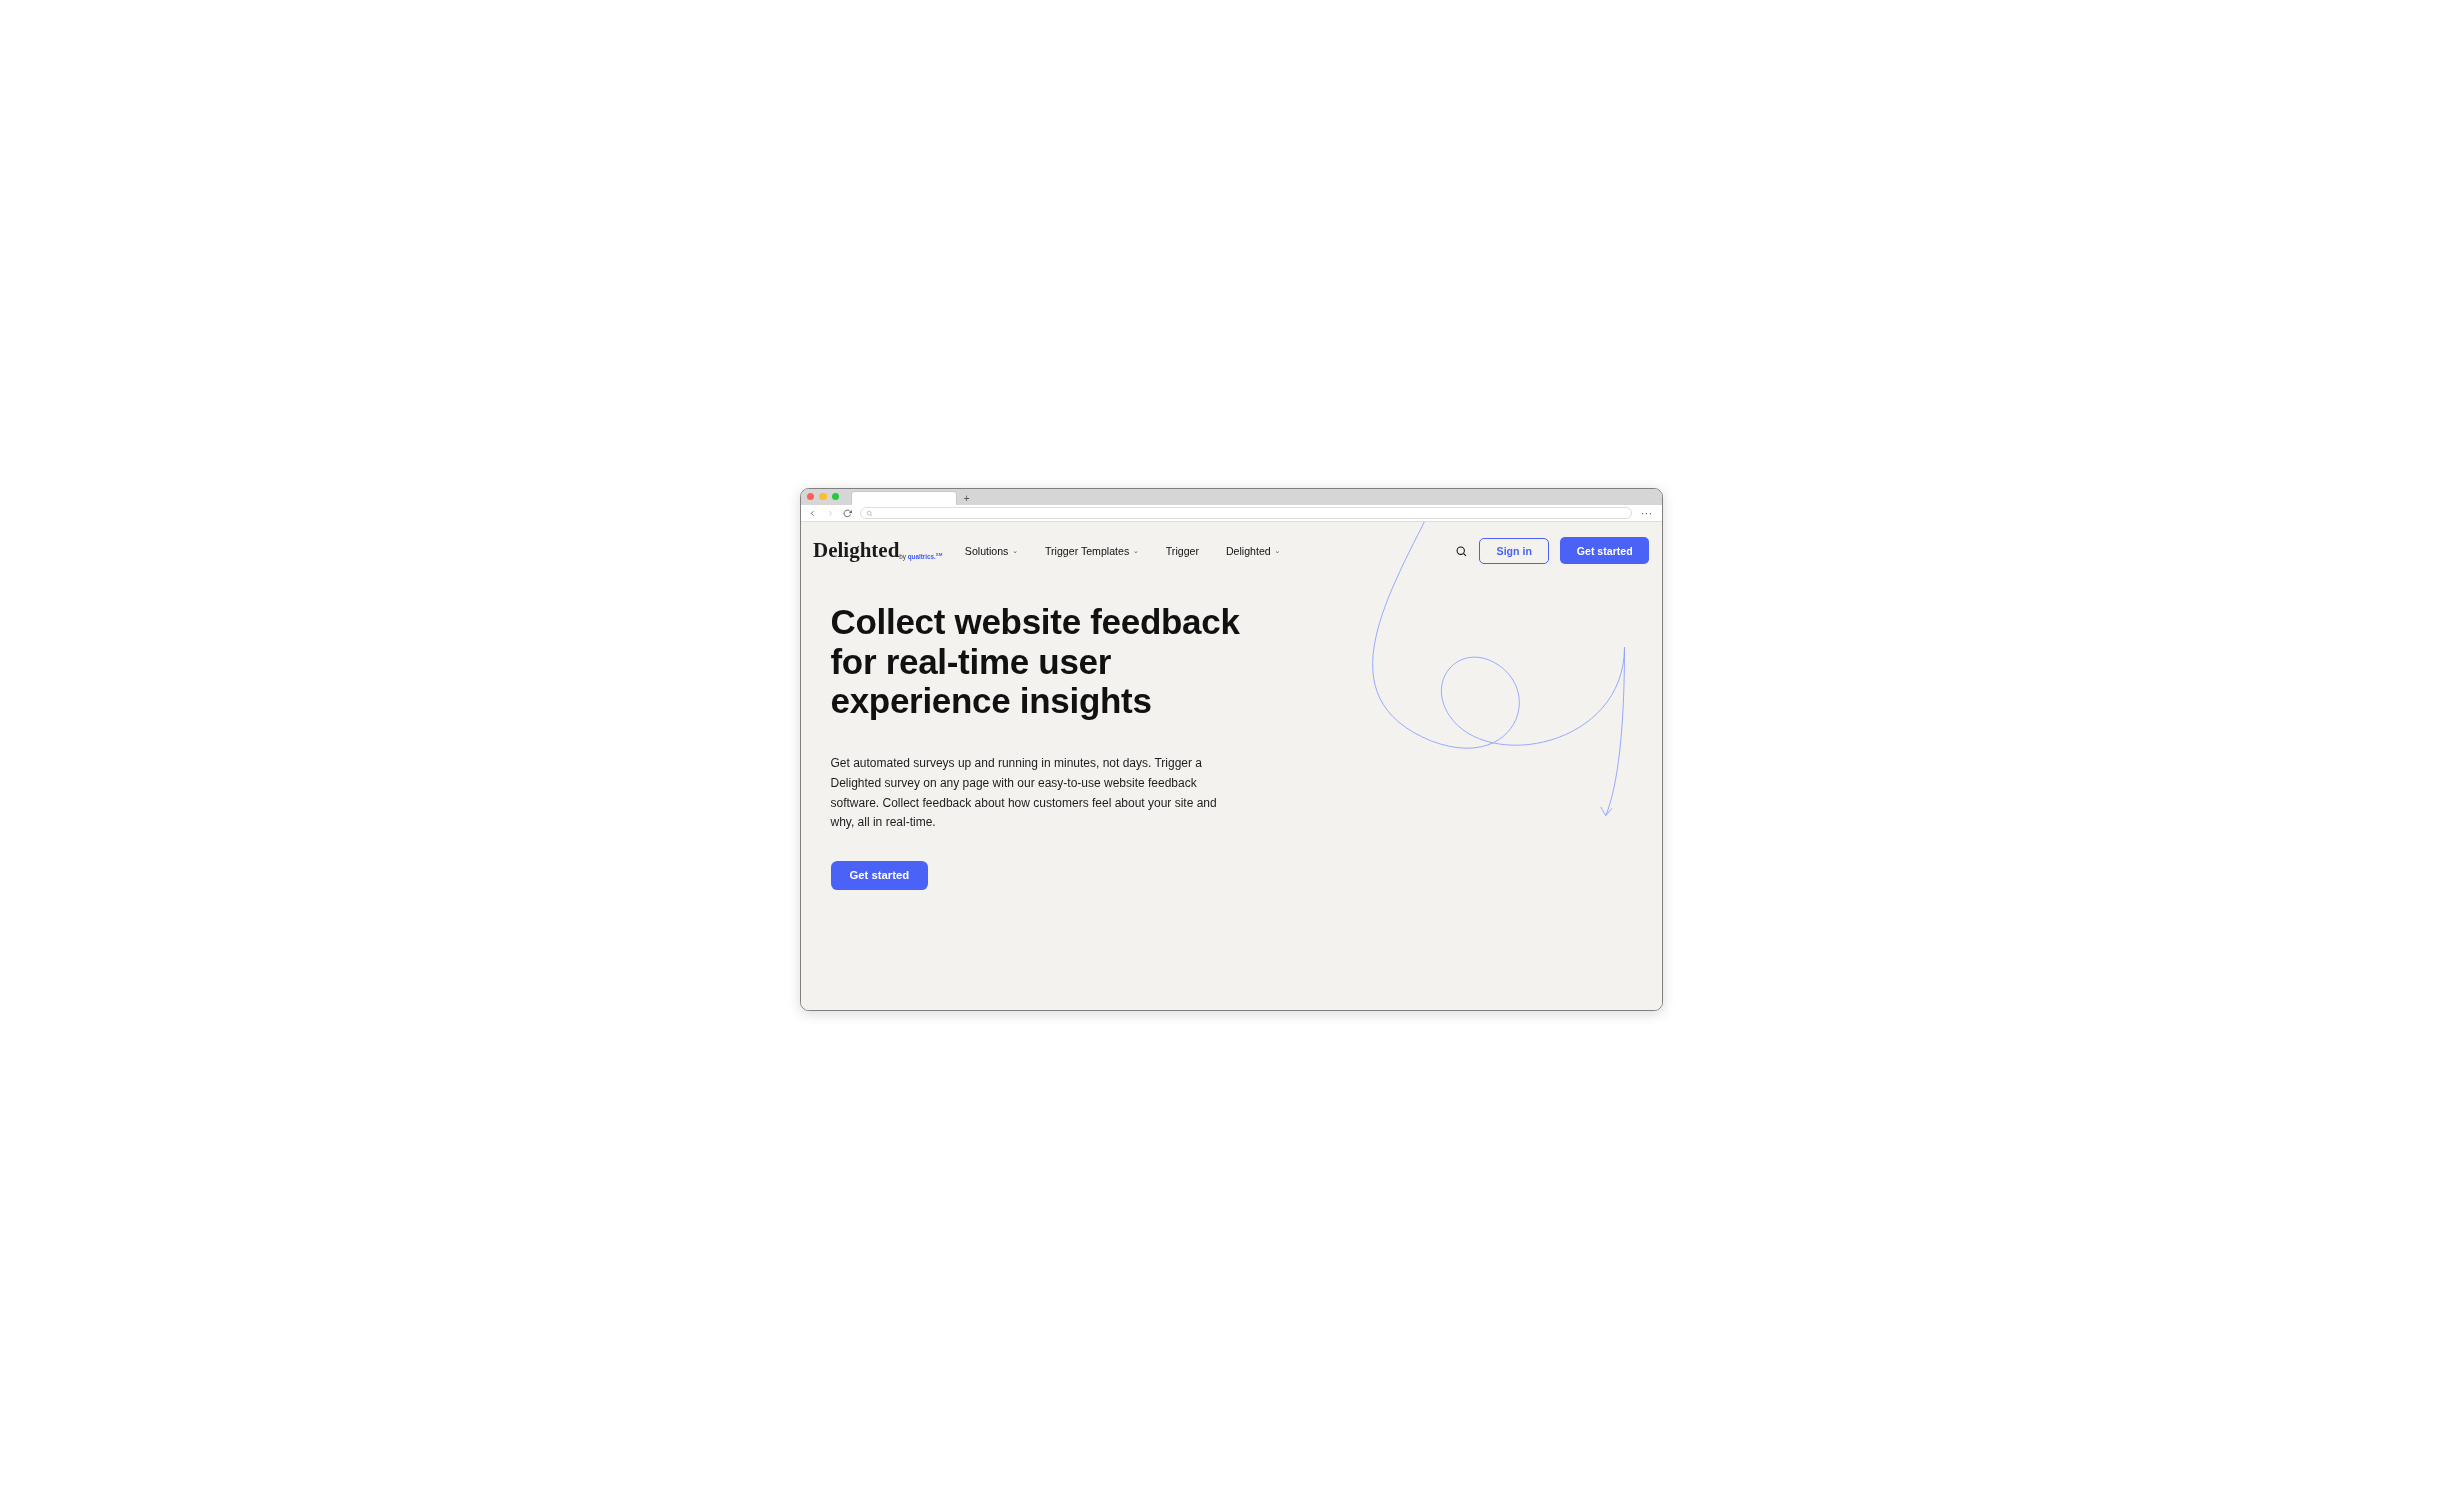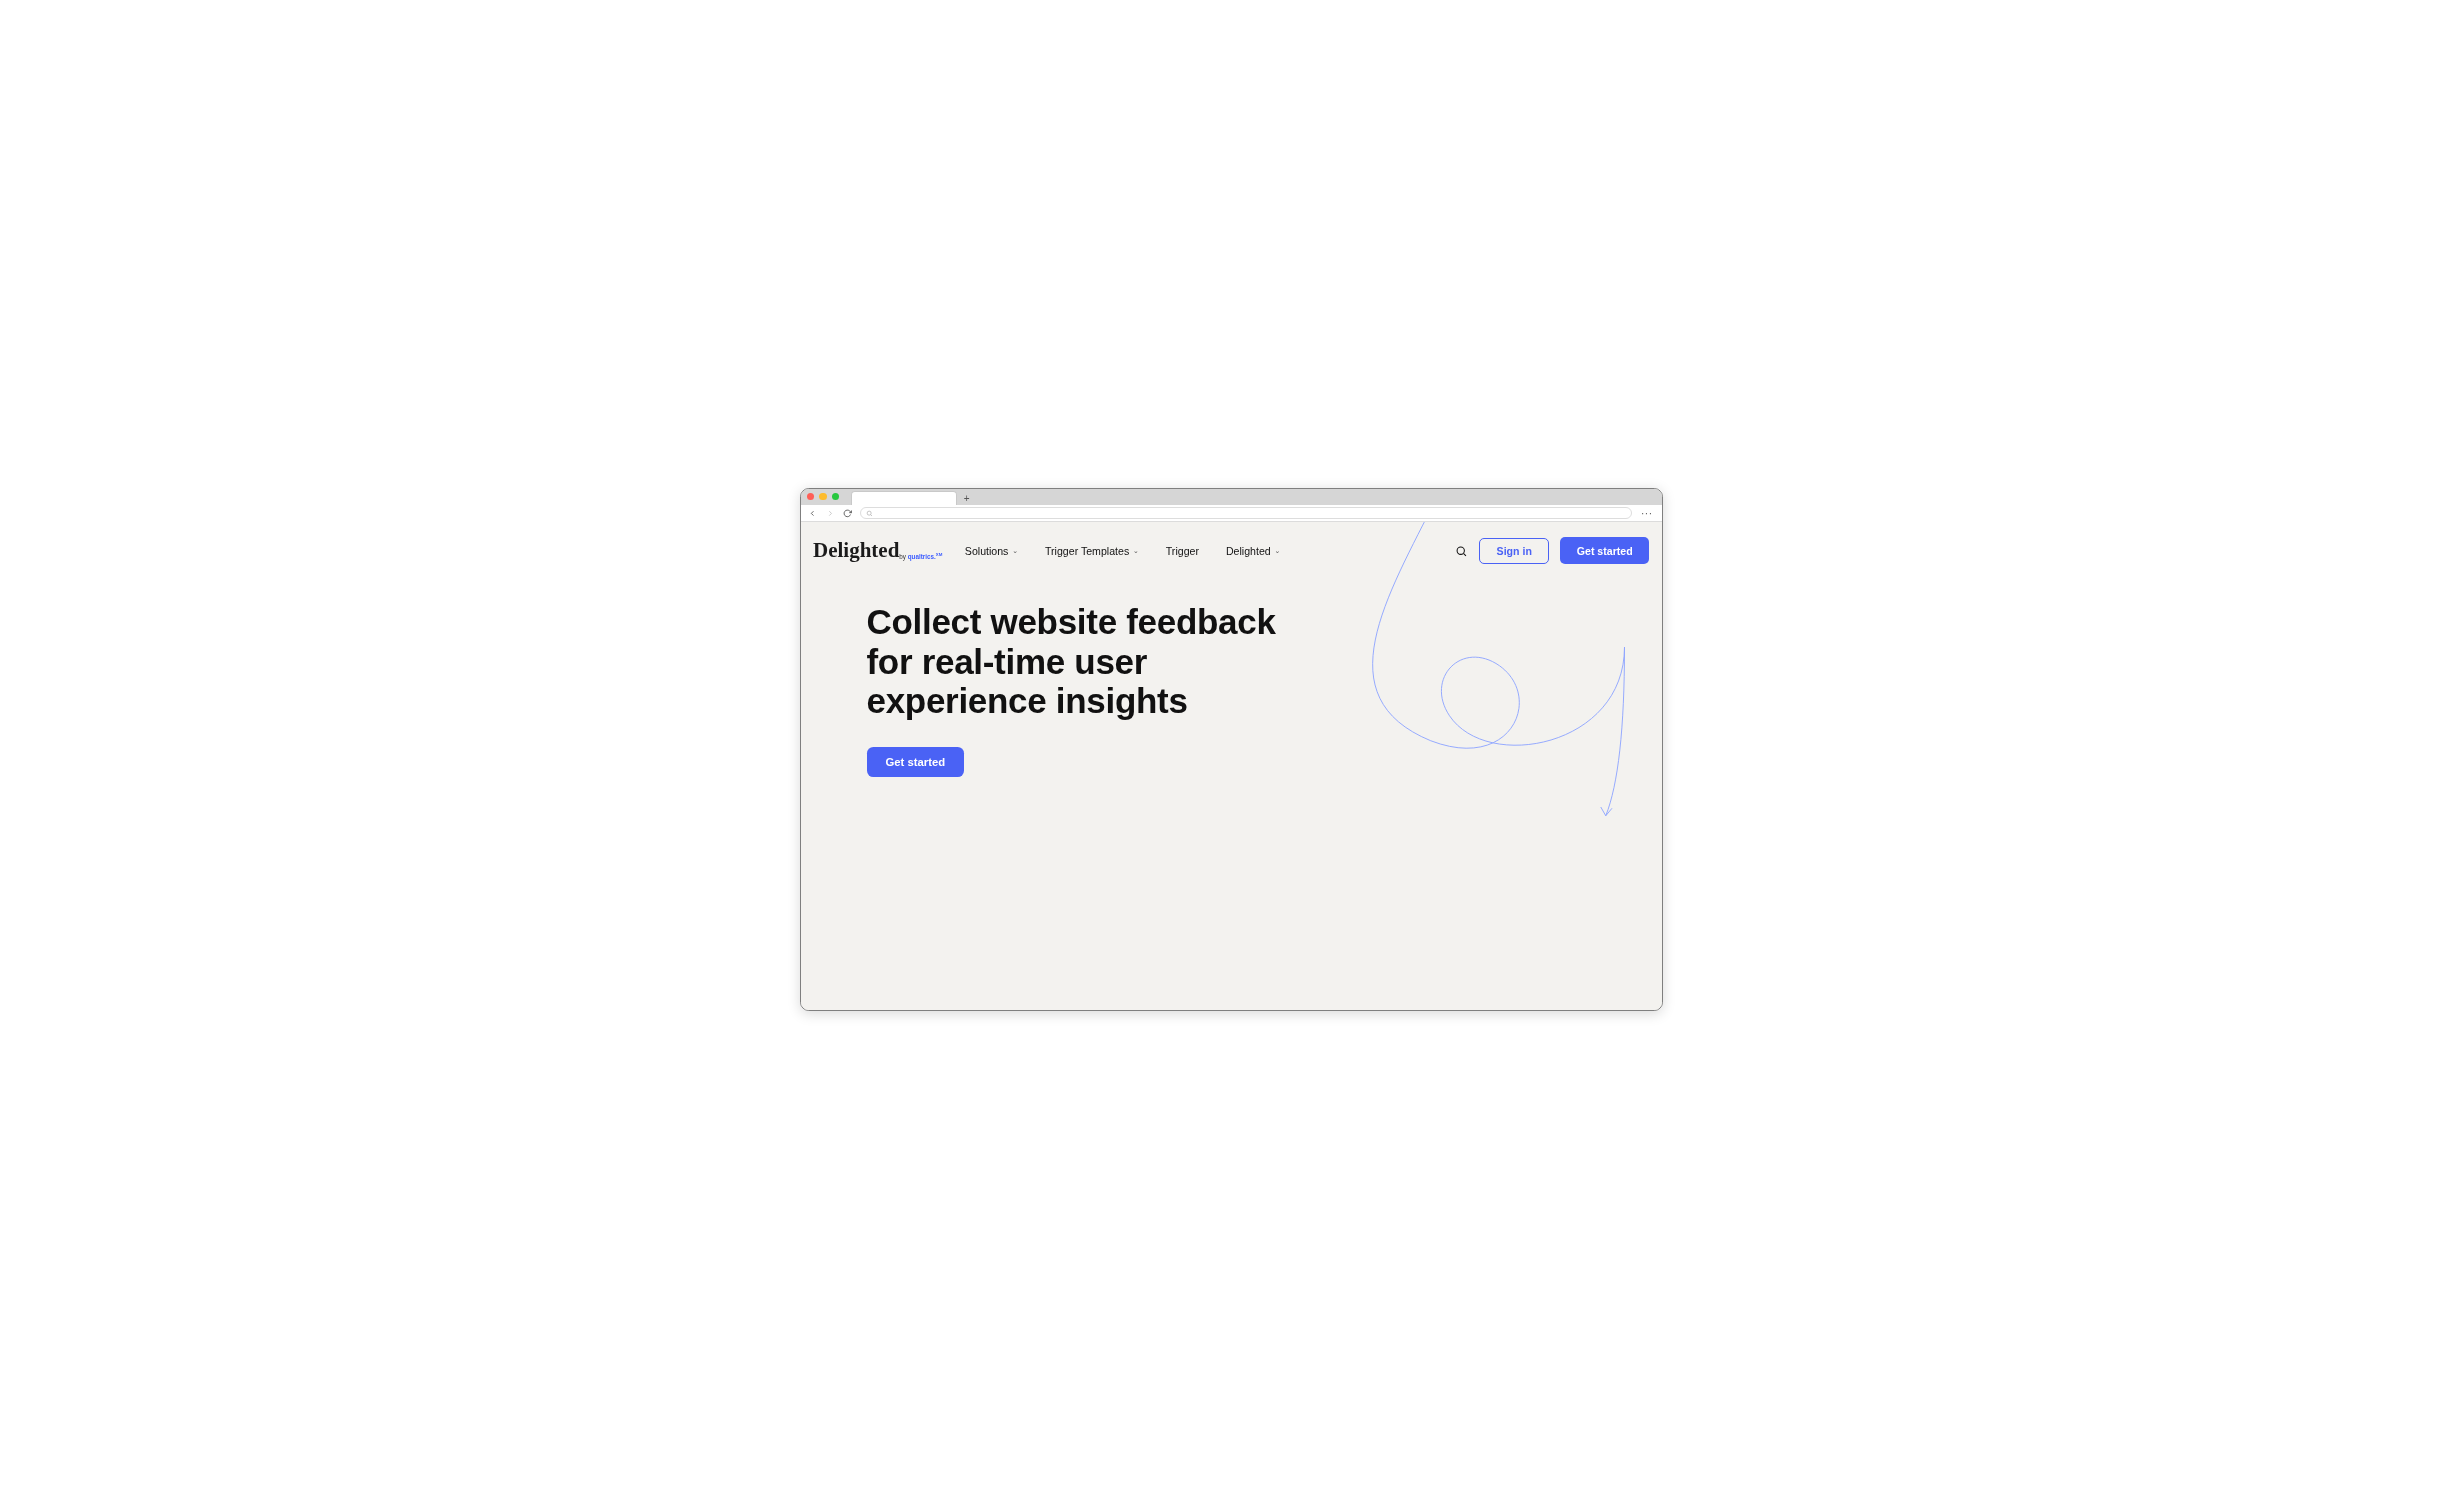--- a/index.html
+++ b/index.html
@@ -151,21 +151,20 @@
     border:none;
     padding:7.5px 16.3px;
     border-radius:5px;
     font-size:10.6px;
     font-weight:700;
     cursor:pointer;
   }
   .hero {
     padding: 38px 12.5px 25px 30px;
     max-width: 475px;
-    margin-left: 36px;
   }
   .hero h1 {
     font-size: 35px;
     line-height: 1.12;
     font-weight: 600;
     color:#111;
     letter-spacing:-0.3px;
   }
   .hero p {
     margin-top: 34px;
@@ -269,18 +268,19 @@
               <line x1="21" y1="21" x2="16.65" y2="16.65"></line>
             </svg>
         </div>
         <button class="signin-btn">Sign in</button>
         <button class="getstarted-btn">Get started</button>
       </div>
     </div>
 
     <section class="hero">
       <h1>Collect website feedback for real-time user experience insights</h1>
+      <p>Get automated surveys up and running in minutes, not days. Trigger a Delighted survey on any page with our easy-to-use website feedback software. Collect feedback about how customers feel about your site and why, all in real-time.</p>
       <button class="cta">Get started</button>
     </section>
 
   </div>
 </div>
 
 
 </body></html>

